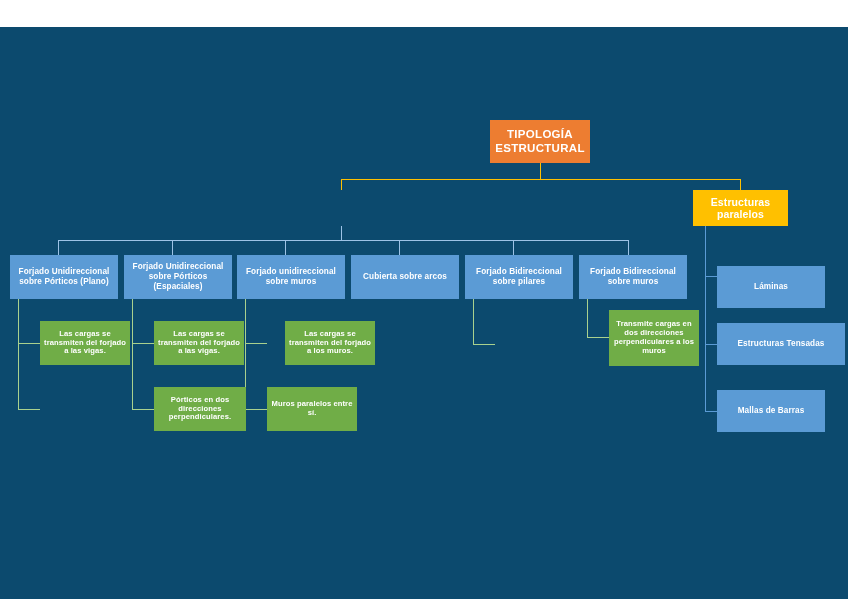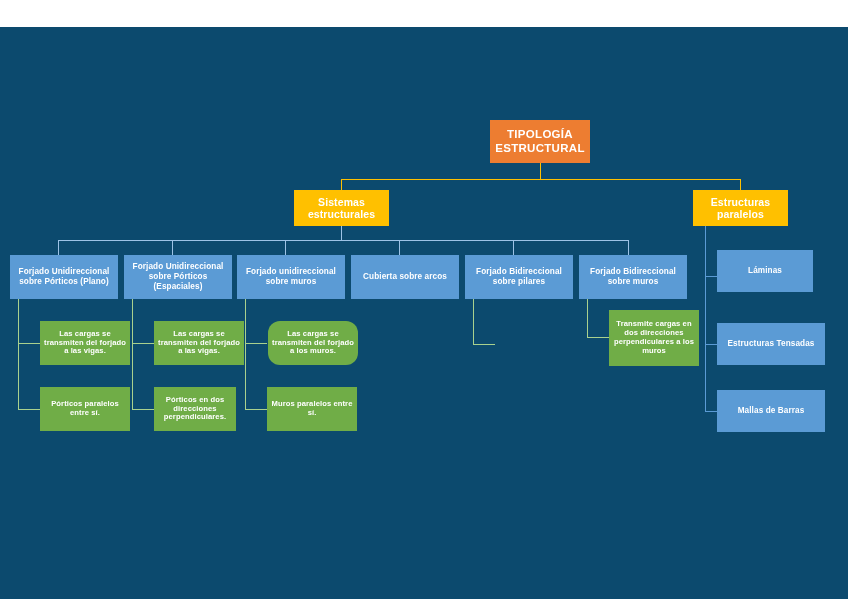--- a/index.html
+++ b/index.html
@@ -110,26 +110,20 @@
   <div class="conn v c-green" style="left:587px; top:272px; height:38px;"></div>
   <div class="conn h c-green" style="left:587px; top:310px; width:22px;"></div>
 
   <div class="node root" style="left:490px; top:93px; width:100px; height:43px;">
     <span>
       <span>TIPOLOGÍA</span>
       <span>ESTRUCTURAL</span>
     </span>
   </div>
 
-  <div class="node level2" style="left:294px; top:163px; width:95px; height:36px;">
-    <span>
-      <span>Sistemas</span>
-      <span>estructurales</span>
-    </span>
-  </div>
 
   <div class="node level2" style="left:693px; top:163px; width:95px; height:36px;">
     <span>
       <span>Estructuras</span>
       <span>paralelos</span>
     </span>
   </div>
 
   <div class="node level3" style="left:10px; top:228px; width:108px; height:44px;">
     <span>Forjado Unidireccional sobre Pórticos (Plano)</span>
@@ -148,47 +142,44 @@
   </div>
 
   <div class="node level3" style="left:465px; top:228px; width:108px; height:44px;">
     <span>Forjado Bidireccional sobre pilares</span>
   </div>
 
   <div class="node level3" style="left:579px; top:228px; width:108px; height:44px;align-items:center;">
     <span>Forjado Bidireccional sobre muros</span>
   </div>
 
-  <div class="node level3" style="left:717px; top:223px; width:96px; height:42px;align-items:center;">
+  <div class="node level3" style="left:717px; top:239px; width:108px; height:42px;align-items:center;">
     <span>Láminas</span>
   </div>
 
-  <div class="node level3" style="left:717px; top:296px; width:108px; height:42px;">
+  <div class="node level3" style="left:717px; top:296px; width:128px; height:42px;">
     <span>Estructuras Tensadas</span>
   </div>
 
   <div class="node level3" style="left:717px; top:363px; width:108px; height:42px;">
     <span>Mallas de Barras</span>
   </div>
 
   <div class="node leaf" style="left:40px; top:294px; width:90px; height:44px;">
     <span>Las cargas se transmiten del forjado a las vigas.</span>
   </div>
-  <div class="node leaf" style="left:40px; top:360px; width:90px; height:44px;">
-    <span>Pórticos paralelos entre sí.</span>
-  </div>
 
   <div class="node leaf" style="left:154px; top:294px; width:90px; height:44px;">
     <span>Las cargas se transmiten del forjado a las vigas.</span>
   </div>
-  <div class="node leaf" style="left:154px; top:360px; width:82px; height:44px;">
+  <div class="node leaf" style="left:154px; top:360px; width:92px; height:44px;">
     <span>Pórticos en dos direcciones perpendiculares.</span>
   </div>
 
-  <div class="node leaf" style="left:268px; top:294px; width:90px; height:44px;border-radius:12px;">
+  <div class="node leaf" style="left:285px; top:294px; width:90px; height:44px;">
     <span>Las cargas se transmiten del forjado a los muros.</span>
   </div>
   <div class="node leaf" style="left:267px; top:360px; width:90px; height:44px;">
     <span>Muros paralelos entre sí.</span>
   </div>
 
 
   <div class="node leaf" style="left:609px; top:283px; width:90px; height:56px;">
     <span>Transmite cargas en dos direcciones perpendiculares a los muros</span>
   </div>

